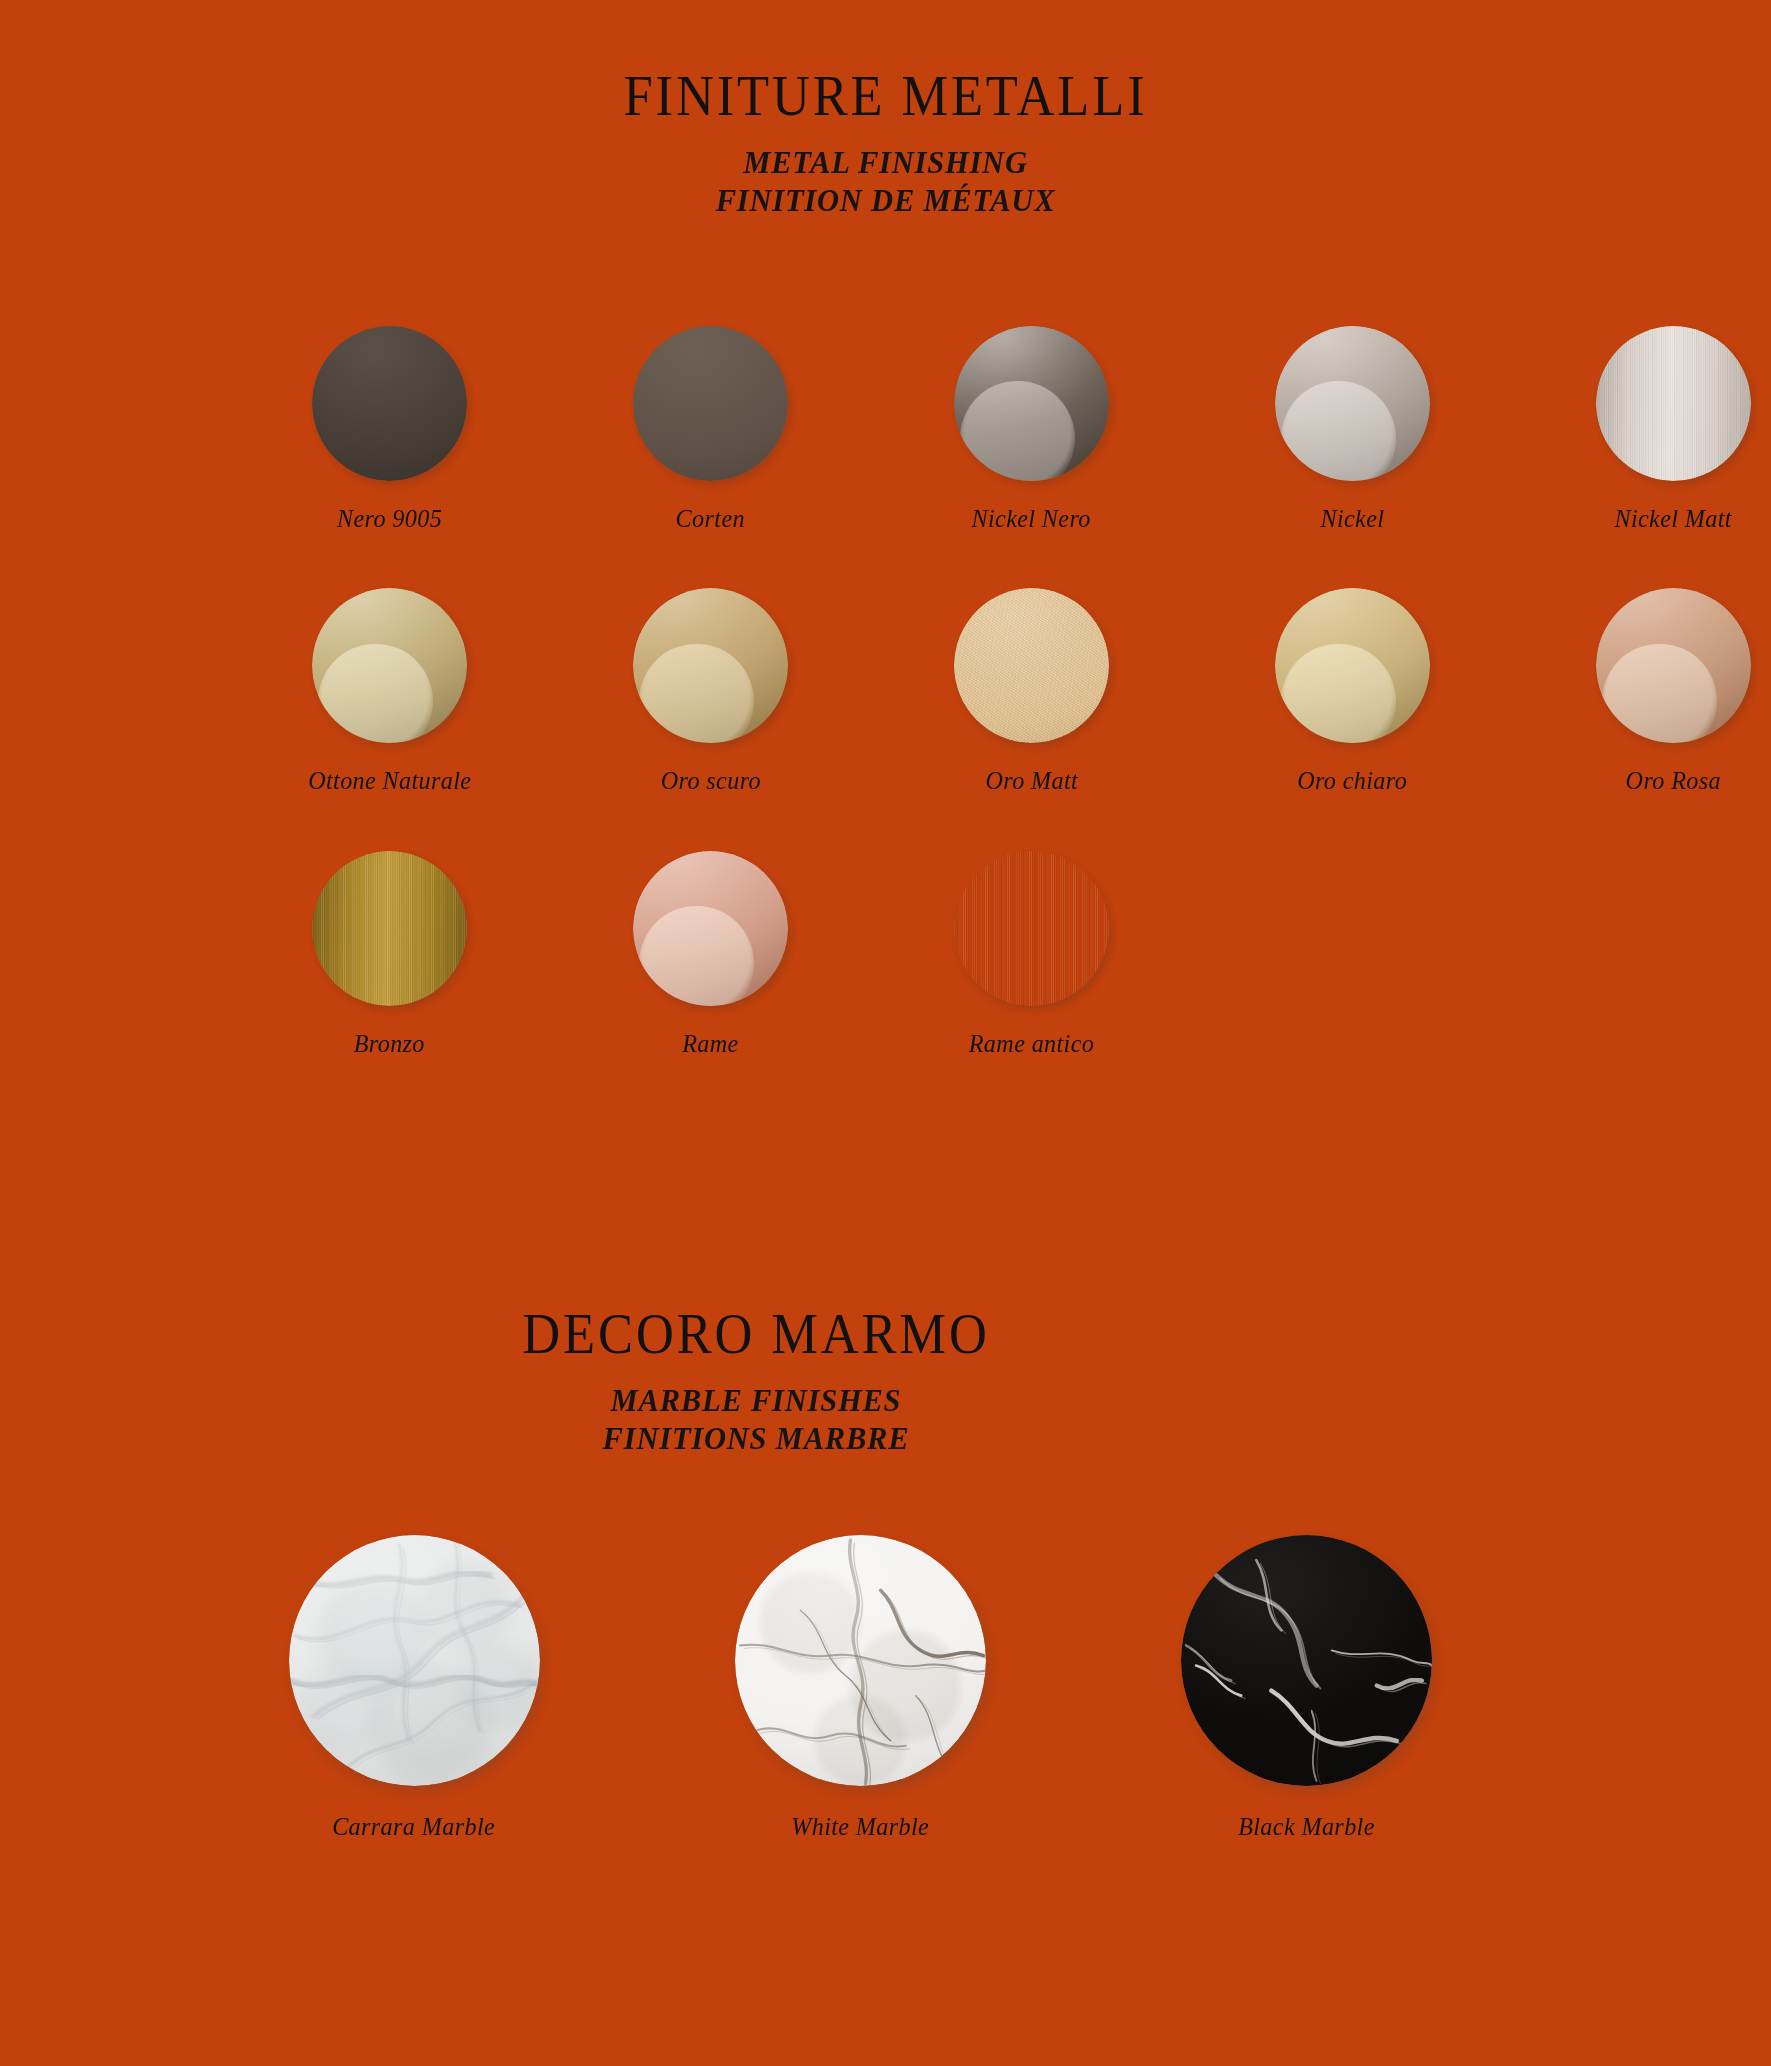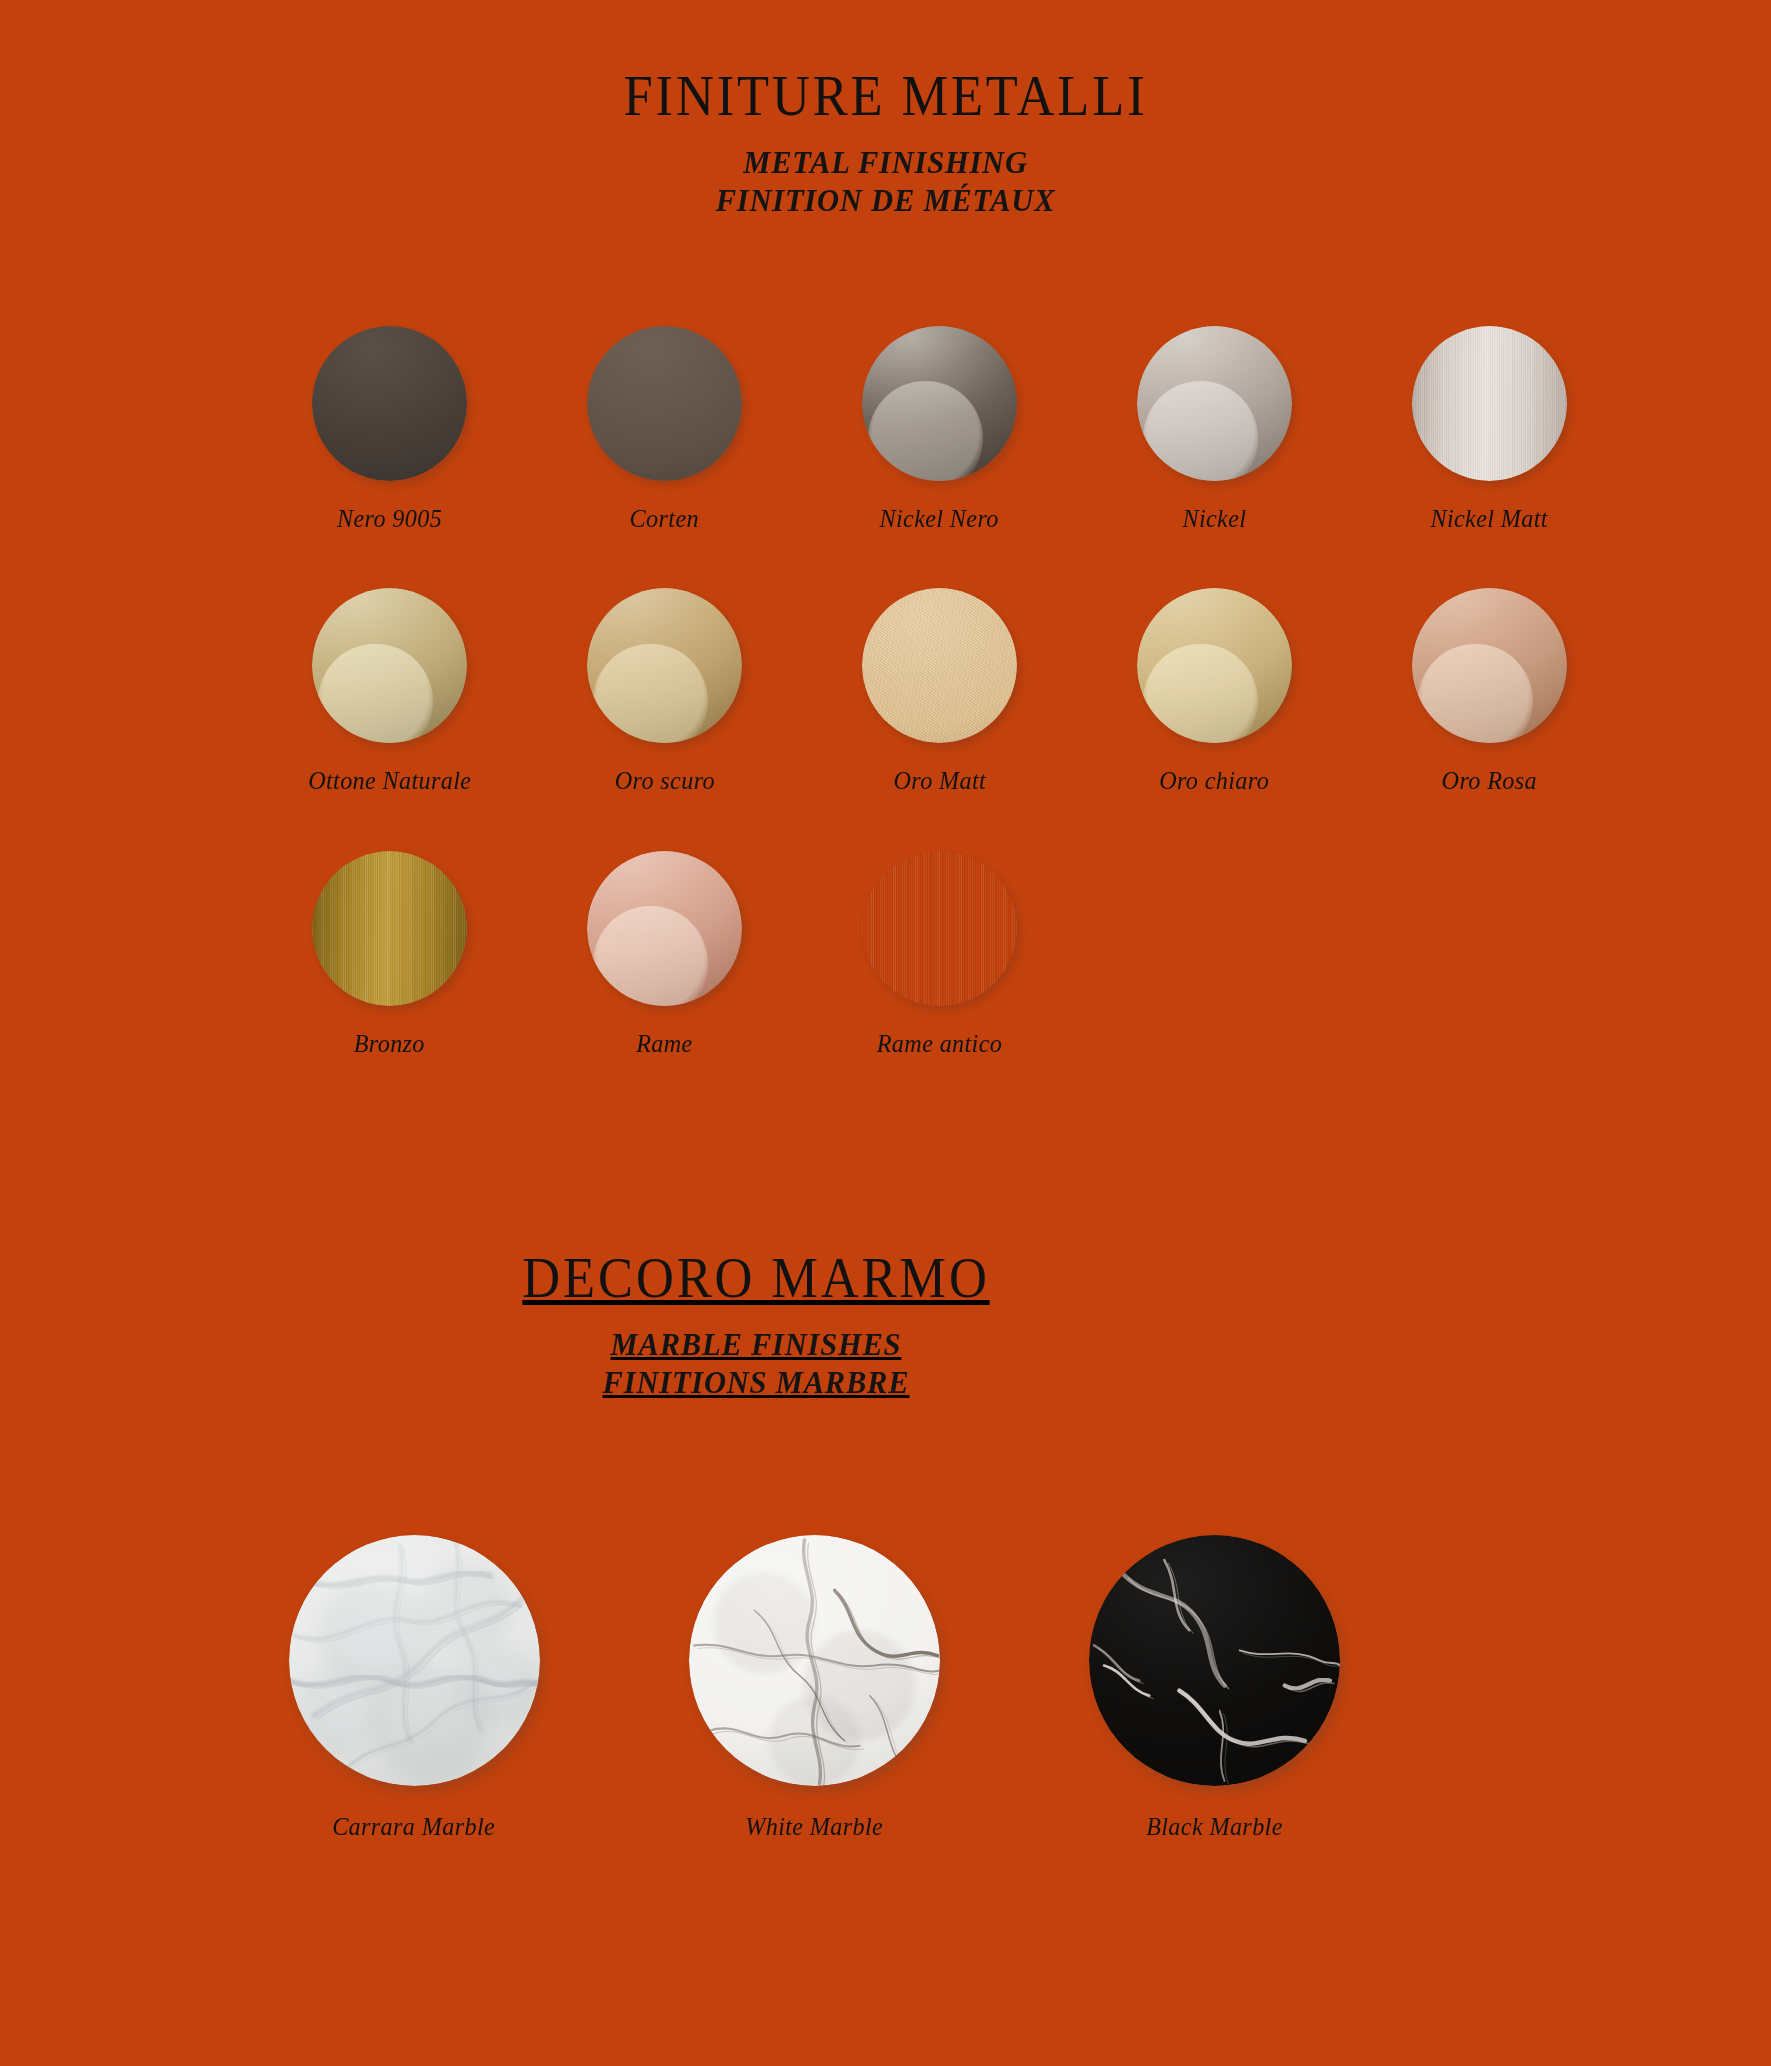--- a/index.html
+++ b/index.html
@@ -38,36 +38,37 @@
     color: #141414;
     letter-spacing: 0.025em;
     line-height: 1.18;
     transform: scaleX(0.94);
   }
 
   #metal-head { position: absolute; left: 0; top: 67px; width: 1771px; }
   #metal-head .head-main { font-size: 57px; }
   #metal-head .head-sub  { font-size: 32.5px; margin-top: 19px; }
 
-  #marble-head { position: absolute; left: 0; top: 1249px; width: 1512px; text-decoration: underline; }
+  #marble-head { position: absolute; left: 0; top: 1305px; width: 1512px; }
   #marble-head .head-main { font-size: 57px; }
   #marble-head .head-sub  { font-size: 32.5px; margin-top: 19px; }
 
   
   .grid {
     position: absolute;
     left: 252px;
     width: 1312px;
   }
   #metal-grid { top: 325px; }
 
   .grid-row {
     display: flex;
     justify-content: flex-start;
     margin-bottom: 54px;
+    gap: 46px;
   }
 
   .cell {
     width: 275px;
     flex: 0 0 275px;
     display: flex;
     flex-direction: column;
     align-items: center;
   }
 

